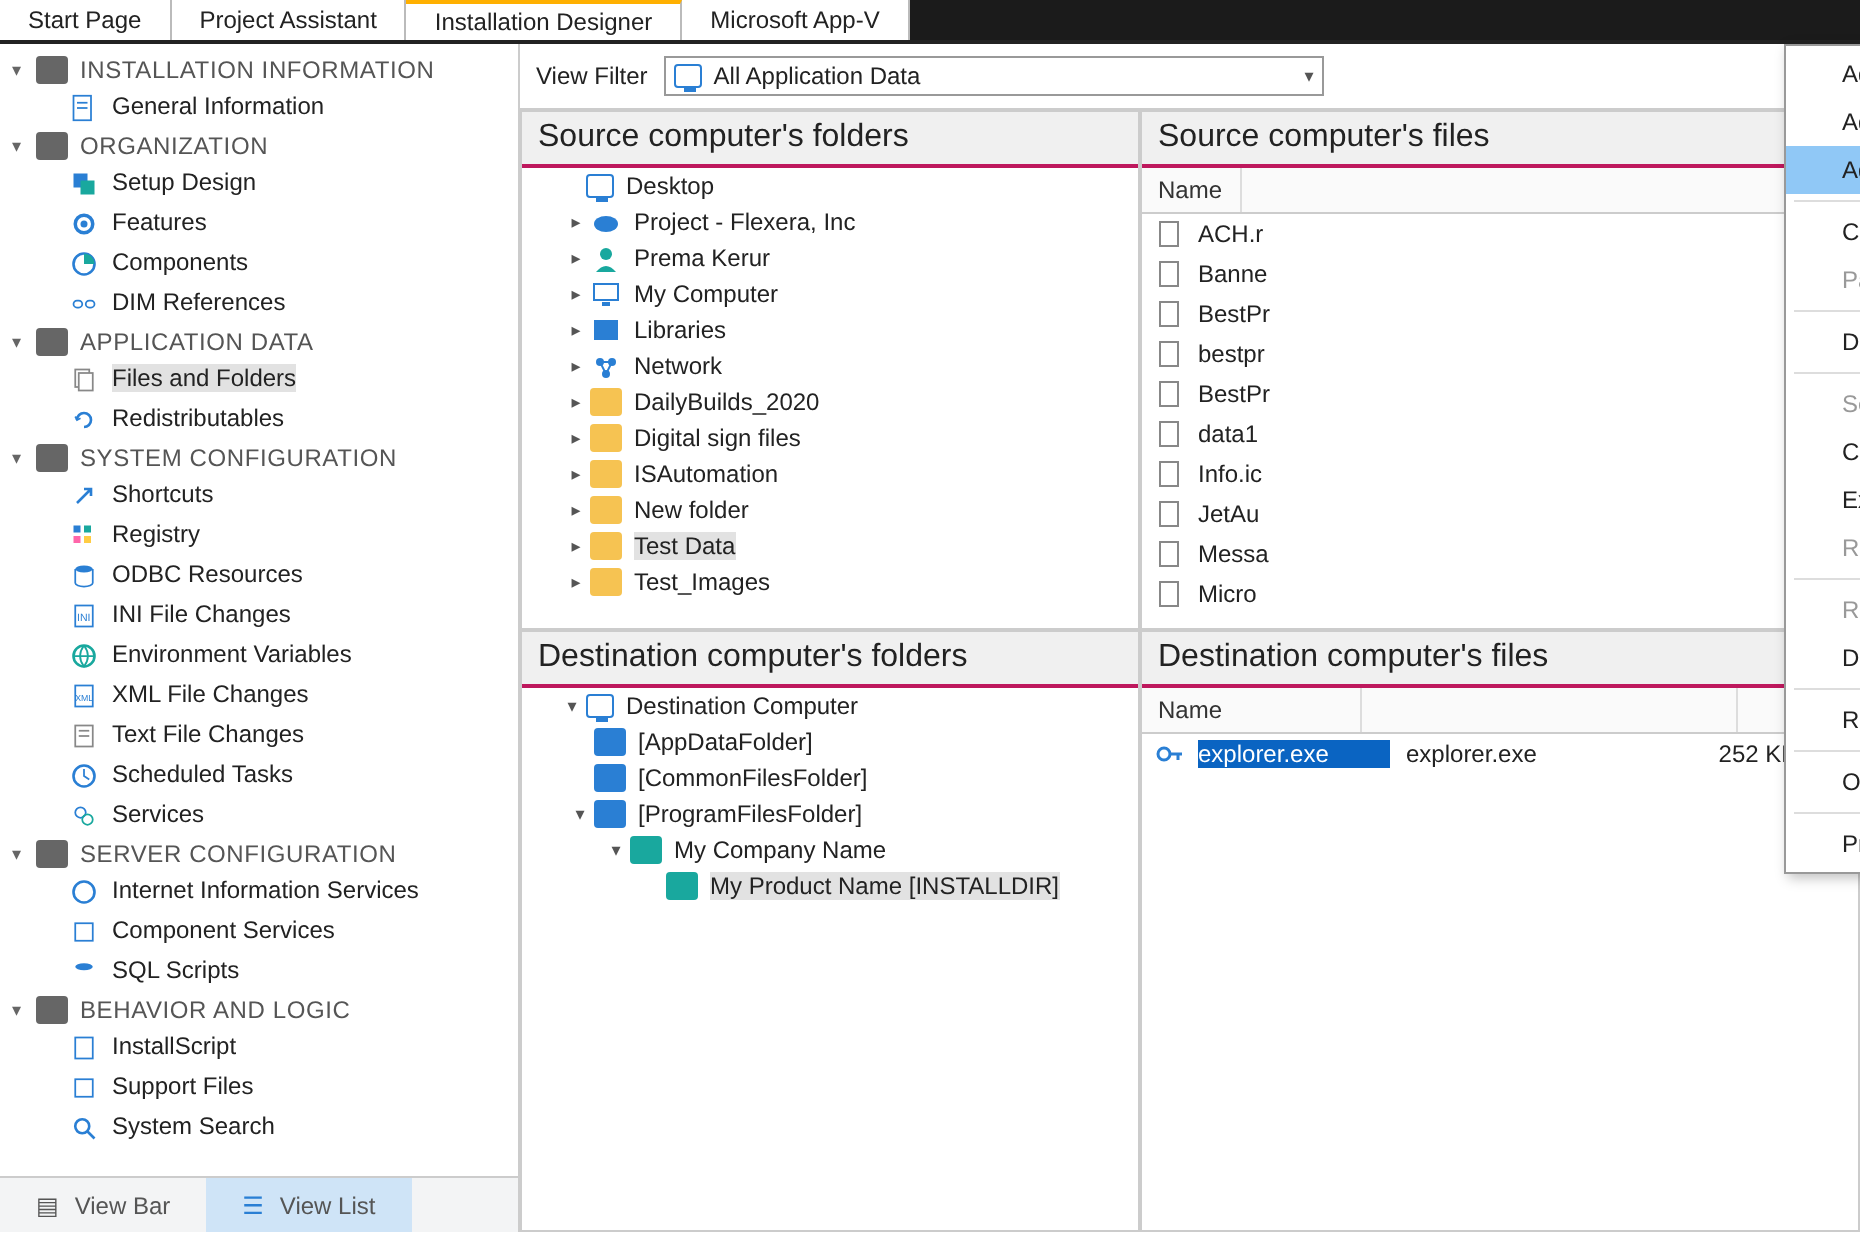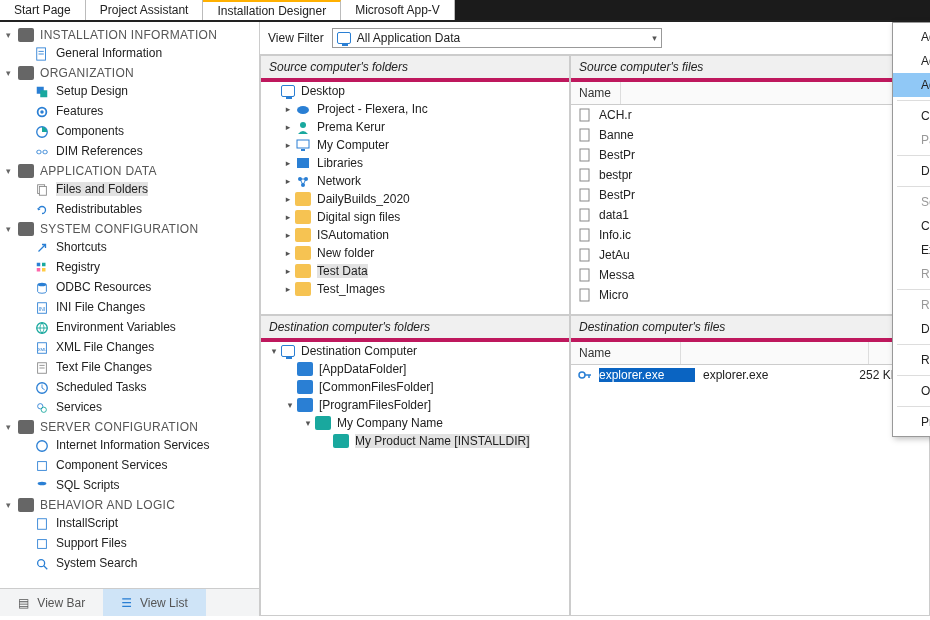--- a/index.html
+++ b/index.html
@@ -21,23 +21,23 @@
   .footer-bar { display: flex; border-top: 1px solid #ccc; background: #f3f4f5; height: 28px; }
   .footer-btn { padding: 4px 18px; display: flex; align-items: center; gap: 8px; cursor: pointer; color: #555; }
   .footer-btn.active { background: #cfe4f7; }
   .content { flex: 1; display: flex; flex-direction: column; position: relative; }
   .view-filter { display: flex; align-items: center; padding: 6px 8px; border-bottom: 1px solid #ccc; }
   .view-filter-label { margin-right: 8px; }
   .view-filter-select { flex: 1; max-width: 330px; border: 1px solid #999; padding: 2px 4px; display: flex; align-items: center; gap: 6px; background: #fff; cursor: pointer; }
   .view-filter-select .arrow { margin-left: auto; font-size: 9px; color: #555; }
   .panes { flex: 1; display: grid; grid-template-columns: 310px 1fr; grid-template-rows: 260px 1fr; gap: 0; }
   .pane { border: 1px solid #ccc; display: flex; flex-direction: column; overflow: hidden; background: #fff; }
-  .pane-header { background: #f0f0f0; padding: 4px 8px; border-bottom: 4px solid #be185d; font-size: 12px; font-style: italic; }
+  .pane-header { background: #f0f0f0; padding: 4px 8px; border-bottom: 2px solid #be185d; font-size: 16px; }
   .pane-body { flex: 1; overflow: auto; position: relative; }
-  .folder-row { display: flex; align-items: center; padding: 2px 6px; cursor: pointer; }
+  .folder-row { display: flex; align-items: center; padding: 2px 18px; cursor: pointer; }
   .folder-row .chev { width: 14px; font-size: 9px; color: #555; text-align: center; }
   .folder-row .ficon { width: 16px; height: 14px; background: #f6c352; border-radius: 2px; margin-right: 6px; }
   .folder-row.selected span.label { background: #e2e2e2; }
   .list-header { display: flex; border-bottom: 1px solid #ccc; background: #fafafa; }
   .list-header .col { padding: 4px 8px; border-right: 1px solid #ddd; color: #333; }
   .file-row { display: flex; align-items: center; padding: 2px 6px; cursor: pointer; }
   .file-row .ficon { width: 16px; height: 16px; margin-right: 6px; display: flex; align-items: center; justify-content: center; }
   .file-row.selected .label { background: #0a64c2; color: #fff; }
   .context-menu { position: absolute; top: 0; left: 632px; width: 298px; background: #fff; border: 1px solid #999; box-shadow: 2px 2px 6px rgba(0,0,0,0.25); z-index: 100; padding: 2px 0; }
   .ctx-item { padding: 5px 22px 5px 28px; display: flex; align-items: center; cursor: pointer; color: #222; }

